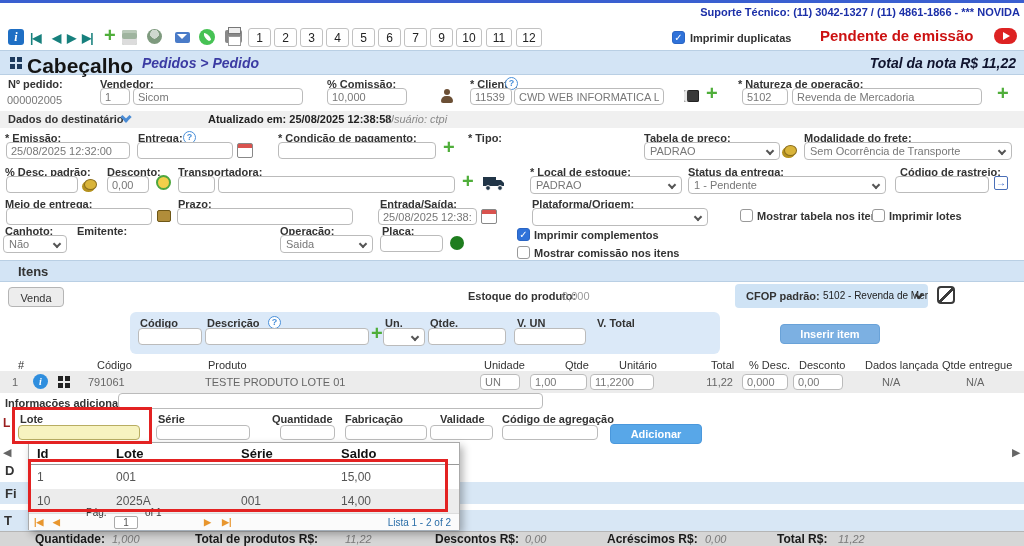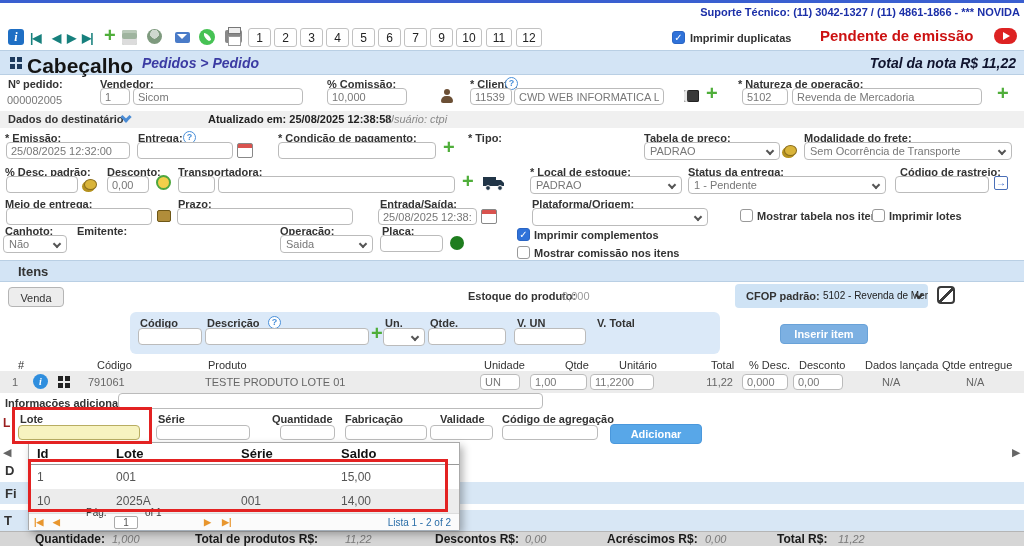--- a/index.html
+++ b/index.html
@@ -49,21 +49,21 @@
 .track-icon{position:absolute;width:14px;height:14px;border:1px solid #4a6fb8;border-radius:2px;background:#fff;color:#2f5fc4;font-weight:bold;font-size:10px;line-height:12px;text-align:center}
 .delivery-icon{position:absolute;width:14px;height:12px;background:#b08d3a;border:1px solid #6e5717;border-radius:2px}
 .dot-green{position:absolute;width:14px;height:14px;border-radius:50%;background:#1e7d1e}
 .bluechev{position:absolute;width:8px;height:8px;border-right:3px solid #4a8bd4;border-bottom:3px solid #4a8bd4;transform:rotate(45deg)}
 .it{font-style:italic}
 .venda-tab{position:absolute;left:8px;top:287px;width:56px;height:20px;background:#ededed;border:1px solid #b5b5b5;border-radius:4px;text-align:center;line-height:20px;font-size:11px;color:#333}
 .cfop-pill{position:absolute;left:735px;top:284px;width:193px;height:24px;background:#cfe3f5;border-radius:4px;overflow:hidden}
 .note-icon{position:absolute;left:937px;top:286px;width:18px;height:18px;border:2px solid #3a3a3a;border-radius:4px;background:linear-gradient(135deg,transparent 44%,#3a3a3a 44%,#3a3a3a 58%,transparent 58%)}
 .entry-panel{position:absolute;left:130px;top:312px;width:590px;height:42px;background:#dbe9f8;border-radius:6px}
 .btn{position:absolute;border-radius:4px;color:#fff;font-weight:bold;font-size:11px;text-align:center;cursor:pointer}
-.btn.inserir{left:780px;top:324px;width:88px;height:20px;line-height:18px;background:#7cb0e2;border:1px solid #69a2d8}
+.btn.inserir{left:780px;top:324px;width:100px;height:20px;line-height:18px;background:#7cb0e2;border:1px solid #69a2d8}
 .btn.adicionar{left:610px;top:424px;width:92px;height:20px;line-height:18px;background:#58a7e8;border:1px solid #4a98dc}
 .th{position:absolute;font-size:11px;color:#333;white-space:nowrap}
 .row-bg{position:absolute;left:0;top:371px;width:1024px;height:22px;background:#ececec}
 .cell{position:absolute;font-size:11px;color:#666;white-space:nowrap}
 .info-dot{position:absolute;width:15px;height:15px;border-radius:50%;background:#2f8ede;color:#fff;font:bold italic 10px "Liberation Serif",serif;text-align:center;line-height:15px}
 .redbox{position:absolute;border:3px solid #e32222;z-index:30}
 .lote-inp{background:#f7f3c0!important;border-color:#b8ad62!important}
 .dd-panel{position:absolute;left:28px;top:442px;width:432px;height:88px;background:#fff;border:1px solid #aaa;box-shadow:3px 4px 8px rgba(0,0,0,.3);z-index:20}
 .dd-h{position:absolute;top:3px;font-size:13px;font-weight:bold;color:#111}
 .dd-hline{position:absolute;left:0;top:21px;width:430px;border-bottom:1px solid #999}

